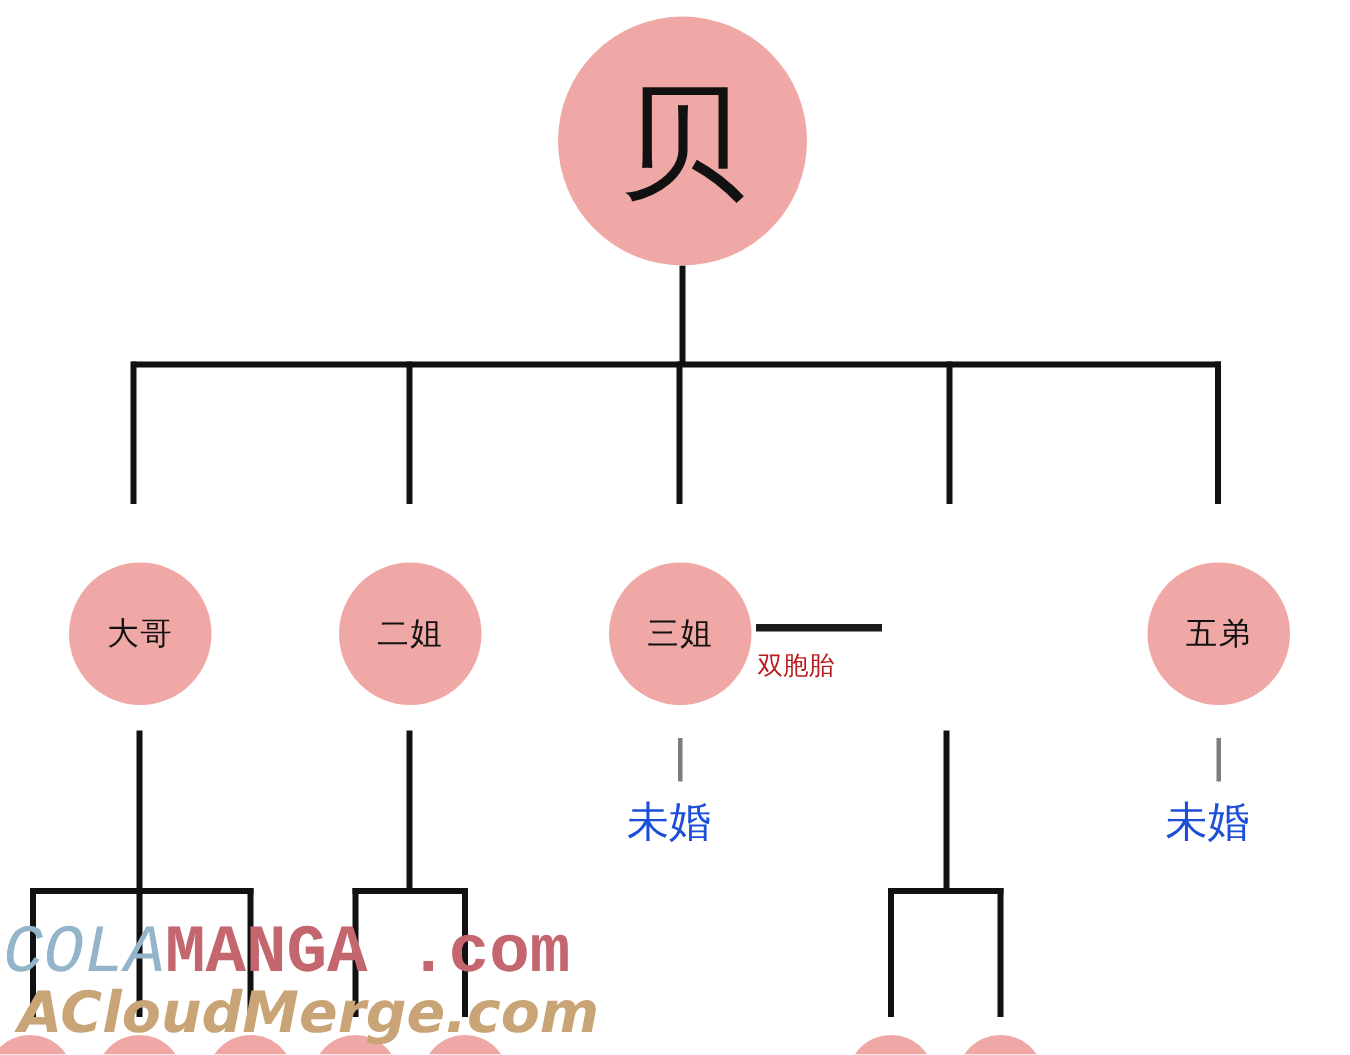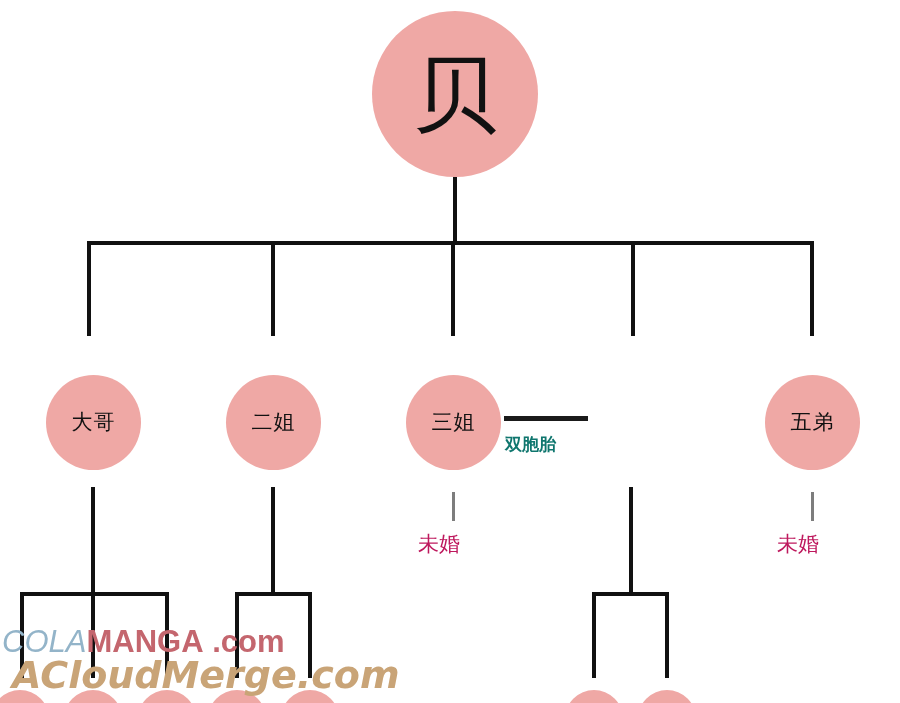--- a/index.html
+++ b/index.html
@@ -62,45 +62,44 @@
   .line.thin-v { width: 3px; }
   .line.gray { background: #7d7d7d; }
   .line.twin {
     height: 5px;
     background: #1a1a1a;
   }
 
   
   .caption {
     position: absolute;
-    color: #be185d;
-    font-size: 21px;
+    color: #1d4ed8;
+    font-size: 28px;
     line-height: 1;
     white-space: nowrap;
     z-index: 3;
   }
   .caption.twinlabel {
     font-size: 17px;
-    color: #0f766e;
-    font-weight: bold;
+    color: #b91c1c;
   }
 
   
   .wm {
     position: absolute;
     white-space: nowrap;
     line-height: 1;
     z-index: 5;
     pointer-events: none;
   }
   .wm-cola {
     left: 2px;
-    top: 626px;
-    font-family: Liberation Sans, sans-serif;
-    font-size: 31px;
+    top: 613px;
+    font-family: Liberation Mono, monospace;
+    font-size: 45px;
   }
   .wm-cola .seg-cola {
     font-style: italic;
     color: #93b4c9;
   }
   .wm-cola .seg-manga {
     font-weight: bold;
     color: #c4666e;
   }
   .wm-cola .seg-com {

